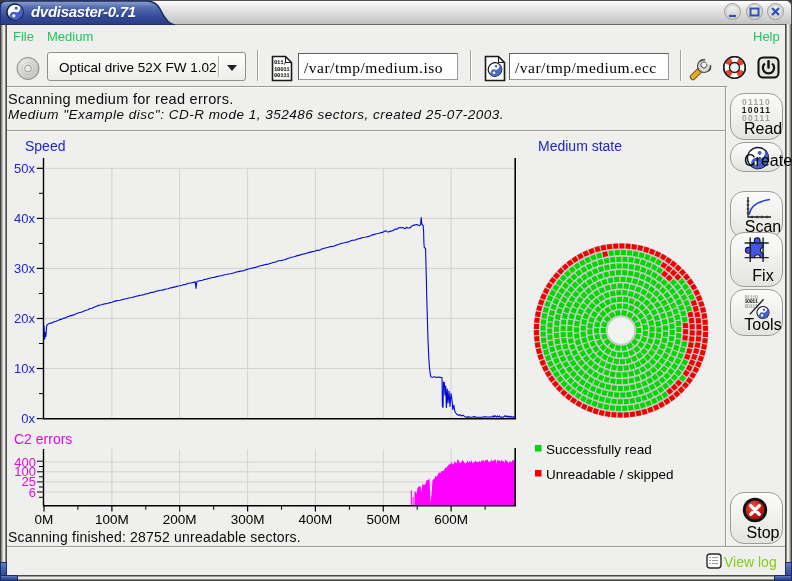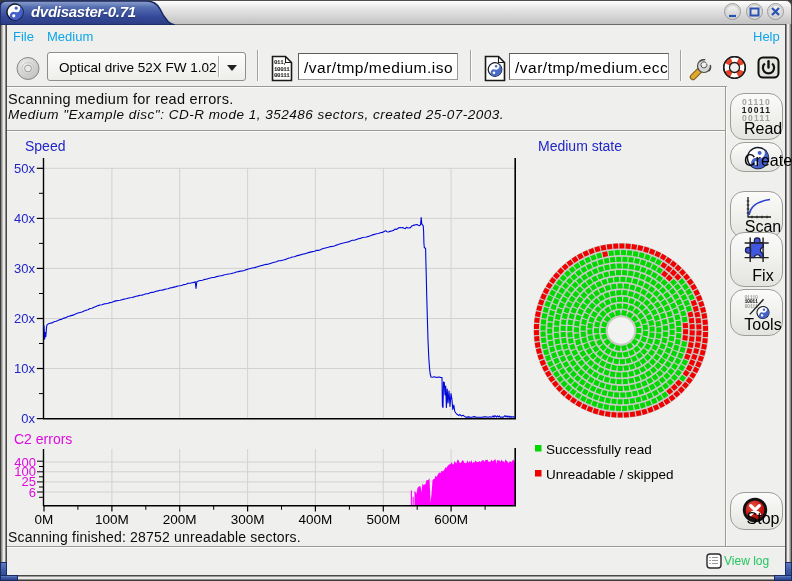--- a/index.html
+++ b/index.html
@@ -9,35 +9,35 @@
 #bright { left:785px; top:24px; width:7px; height:551px; background:linear-gradient(270deg,#3c3c3a 0 1px,#8c8c8a 1px 2px,#e9e9e7 3px 5px,#8a8a88 5px 6px,#4a4a48 6px 7px); }
 #bbot   { left:0; top:575px; width:792px; height:6px; background:linear-gradient(180deg,#4a4a48 0 1px,#e9e9e7 2px 4px,#8a8a88 4px 5px,#3c3c3a 5px 6px); }
 .grip { background:linear-gradient(180deg,#5f7ac0 0%,#3c5aa5 45%,#2b4187 100%); border:1px solid #1c2c60; }
 #griplb1 { left:0; top:562px; width:7px; height:19px; }
 #griplb2 { left:0; top:575px; width:18px; height:6px; }
 #griprb1 { left:785px; top:562px; width:7px; height:19px; }
 #griprb2 { left:774px; top:575px; width:18px; height:6px; }
 #client { left:7px; top:24px; width:778px; height:551px; background:#efefed; border-top:1px solid #6a6a68; }
 #wbtns { left:722px; top:3px; width:62px; height:18px; }
 .wbtn { position:absolute; top:0; width:17px; height:17px; border-radius:50%; background:linear-gradient(180deg,#fbfbfb,#c6c6c6); border:1px solid #9a9a98; box-shadow:inset 0 0 0 2px #d8d8d6; }
-#menubar { left:7px; top:25px; width:778px; height:19px; font-size:13px; color:#0ea5e9; }
+#menubar { left:7px; top:25px; width:778px; height:19px; font-size:13px; color:#22c55e; }
 #menubar span { position:absolute; top:4px; }
 #toolbar { left:7px; top:44px; width:720px; height:43px; border-bottom:1px solid #989894; box-shadow:0 1px 0 #fbfbf9; }
 .tsep { position:absolute; top:6px; height:31px; width:2px; border-left:1px solid #a2a29e; border-right:1px solid #fbfbf9; }
 #combo { left:40px; top:8px; width:199px; height:29px; border:1px solid #8e8e8a; border-radius:3px; background:linear-gradient(180deg,#fdfdfc,#ededea); }
 #combo .txt { position:absolute; left:11px; top:6.5px; font-size:13.5px; color:#000; }
 #combo .sep { position:absolute; right:26px; top:3px; bottom:3px; width:1px; background:#b0b0ac; box-shadow:1px 0 0 #fdfdfc; }
-.entry { position:absolute; top:9px; height:27px; background:#ffffff; border:1px solid; border-color:#5f5f5d #9a9a98 #9a9a98 #5f5f5d; border-radius:0; font-size:15.5px; color:#000; padding:5px 0 0 5px; letter-spacing:0.5px; }
+.entry { position:absolute; top:9px; height:27px; background:#ffffff; border:1px solid; border-color:#5f5f5d #9a9a98 #9a9a98 #5f5f5d; border-radius:0; font-size:15.5px; color:#000; padding:5px 0 0 5px; letter-spacing:0.5px;font-family:Liberation Serif, serif; }
 #stat1 { left:8px; top:91px; font-size:14.5px; color:#0c0c0c; letter-spacing:0.3px; }
 #stat2 { left:8px; top:107px; font-size:13.5px; font-style:italic; color:#0c0c0c; letter-spacing:0.5px; }
 #sep1 { left:7px; top:130px; width:718px; height:1px; background:#9a9a96; box-shadow:0 1px 0 #fbfbf9; }
 #vsep { left:725px; top:87px; width:1px; height:460px; background:#9a9a96; box-shadow:1px 0 0 #fbfbf9; }
 #sep2 { left:7px; top:546px; width:778px; height:1px; background:#9a9a96; box-shadow:0 1px 0 #fbfbf9; }
 #stat3 { left:8px; top:529px; font-size:14px; color:#0c0c0c; letter-spacing:0.2px; }
-#viewlog { left:690px; top:551px; width:95px; height:22px; font-size:12px; color:#22c55e; }
+#viewlog { left:690px; top:551px; width:95px; height:22px; font-size:14px; color:#84cc16; }
 .sbtn { position:absolute; left:730px; width:53px; border:1px solid #9c9c98; border-radius:14px; background:linear-gradient(180deg,#fbfbfa 0%,#efefec 55%,#e3e3df 100%); text-align:center; color:#000; }
 .sbtn .lbl { position:absolute; bottom:1px; left:0; right:0; font-size:16px;margin-left:13px; }
 </style></head><body>
 <div id="win">
  <div class="abs" id="client"></div>
  <div class="abs" id="titlebar"></div>
  <div class="abs" id="bleft"></div>
  <div class="abs" id="bright"></div>
  <div class="abs" id="bbot"></div>
  <div class="abs grip" id="griplb1"></div>
@@ -299,21 +299,21 @@
    <path d="M8.8 22.4 L22.6 7.3" stroke="#222" stroke-width="1.4"></path>
    <g transform="rotate(18 22 20.5)">
     <circle cx="22" cy="20.5" r="6" fill="#fff" stroke="#101828" stroke-width="1.1"></circle>
     <path d="M22 14.5 A6 6 0 0 1 22 26.5 A3 3 0 0 1 22 20.5 A3 3 0 0 0 22 14.5 Z" fill="#4560c8"></path>
     <circle cx="22" cy="17.5" r="1.2" fill="#4560c8"></circle>
     <circle cx="22" cy="23.5" r="1.2" fill="#fff"></circle>
    </g>
   </svg>
   <div class="lbl">Tools</div>
  </div>
- <div class="sbtn" style="top:492px;height:38px">
+ <div class="sbtn" style="top:492px;height:52px">
   <svg style="position:absolute;left:11px;top:4px" width="26" height="26" viewBox="0 0 26 26">
    <defs>
           <radialGradient id="stopg" cx="0.4" cy="0.35" r="0.75">
     <stop offset="0" stop-color="#ee5545"></stop>
             <stop offset="0.55" stop-color="#c41a12"></stop>
             <stop offset="1" stop-color="#8c0a06"></stop>
    </radialGradient>
         </defs>
    <circle cx="13" cy="13" r="10.8" fill="url(#stopg)" stroke="#111" stroke-width="2.8"></circle>
    <path d="M8.7 8.7 L17.3 17.3 M17.3 8.7 L8.7 17.3" stroke="#fff" stroke-width="3.2" stroke-linecap="round"></path>

